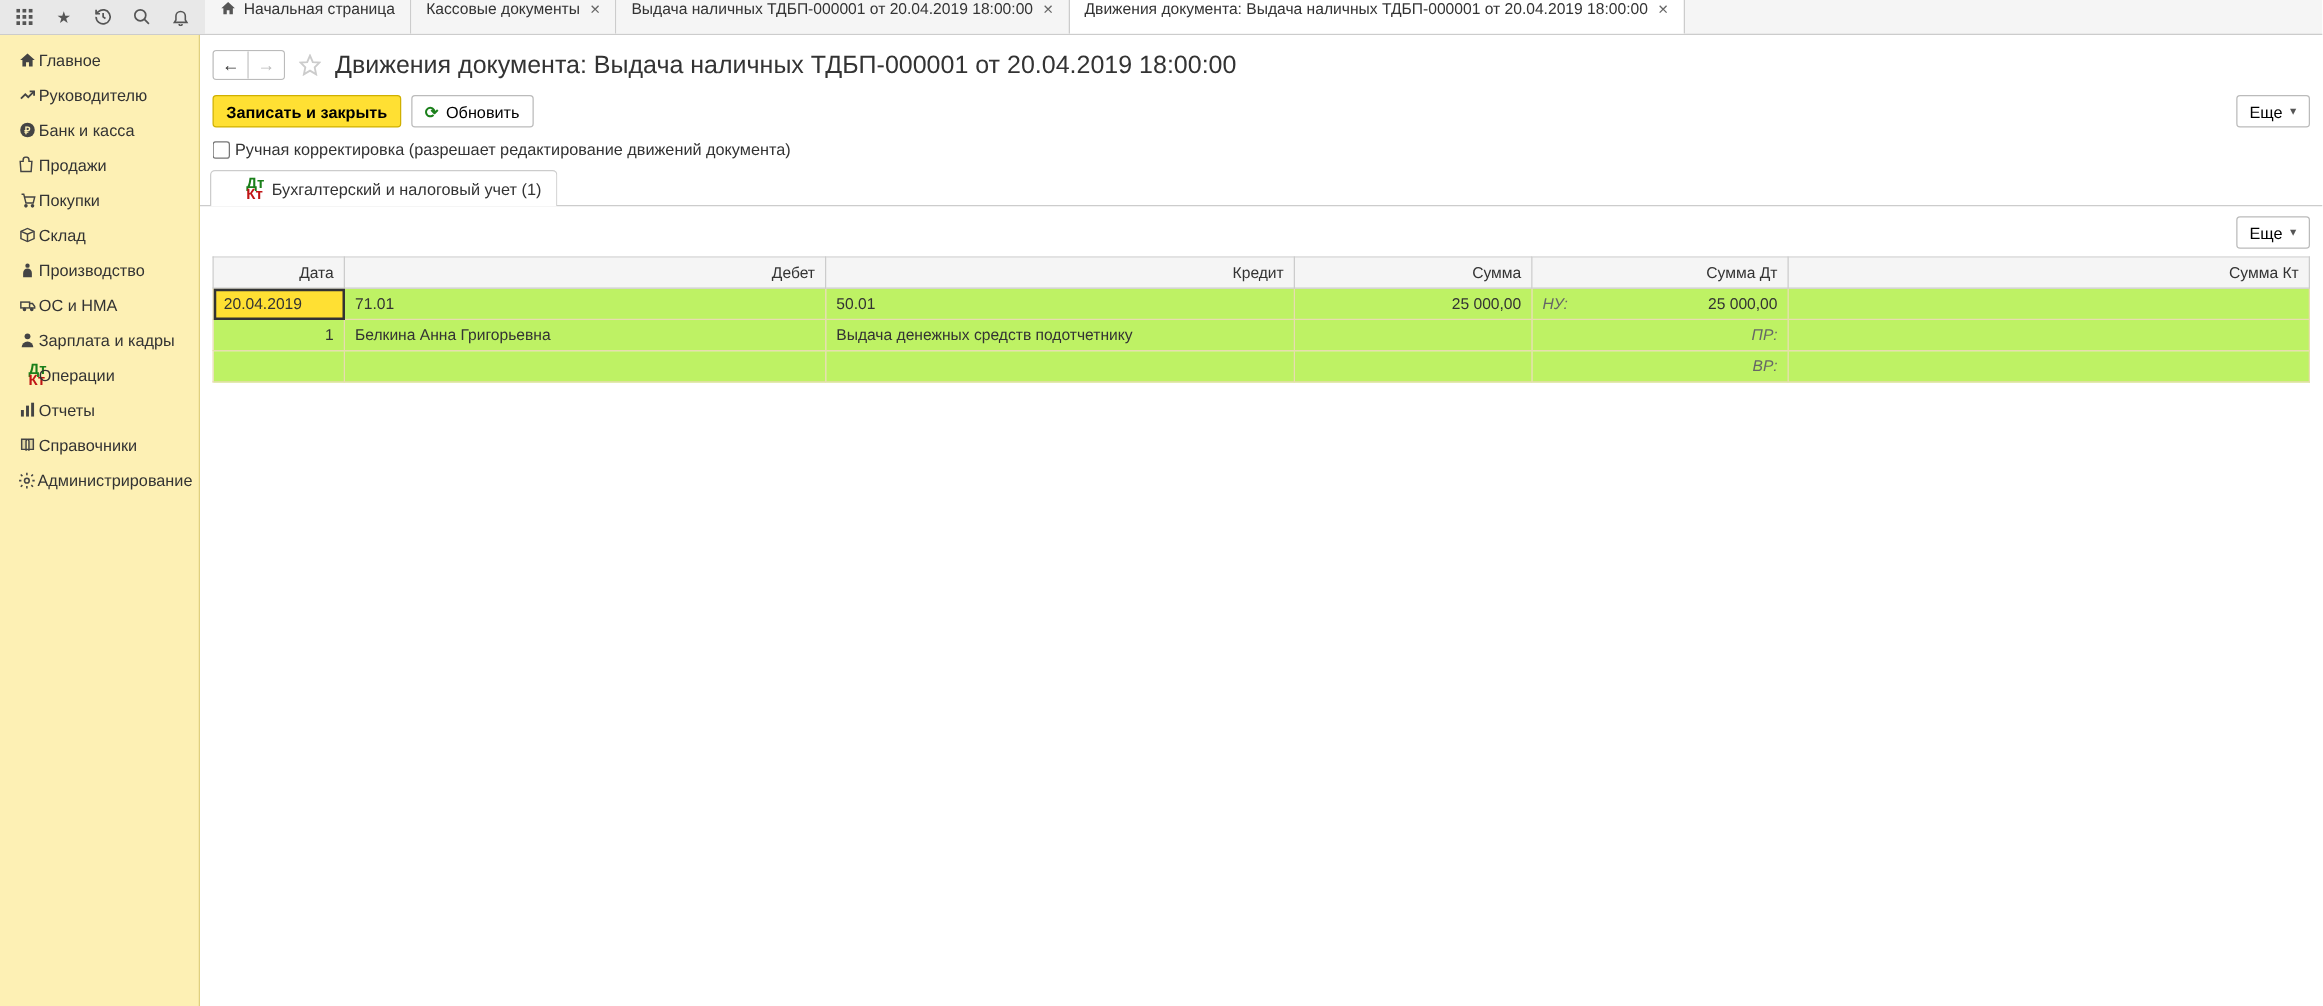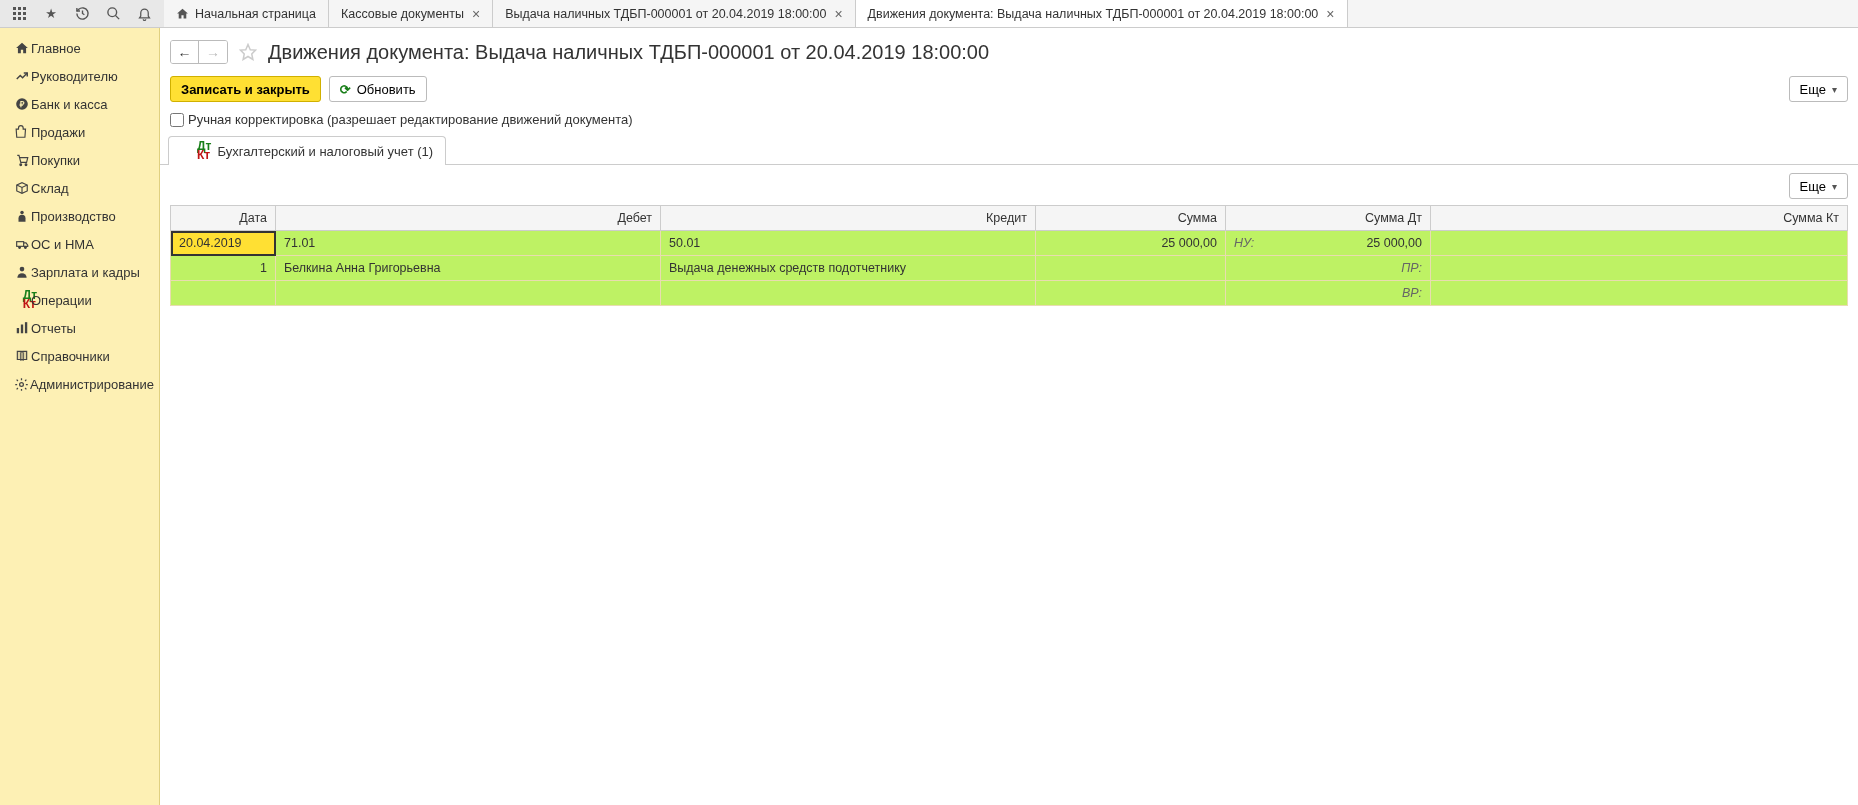--- a/index.html
+++ b/index.html
@@ -4,21 +4,21 @@
 <style>
   * { box-sizing: border-box; }
   html, body { margin: 0; padding: 0; font-family: Arial, sans-serif; font-size: 13px; color: #333; height: 100%; }
   body { display: flex; flex-direction: column; background: #fff; overflow: hidden; }
 
   
   .top-row { display: flex; align-items: stretch; height: 28px; background: #f5f5f5; border-bottom: 1px solid #ccc; }
   .top-icons { display: flex; align-items: center; gap: 15px; padding: 0 12px; background: #e8e8e8; }
   .top-icons .ticon { width: 16px; height: 16px; display: flex; align-items: center; justify-content: center; color: #555; cursor: pointer; }
   .tabs { display: flex; flex: 1; overflow: hidden; }
-  .tab { display: flex; align-items: center; padding: 0 12px; border-right: 1px solid #ccc; background: #f5f5f5; cursor: pointer; font-size: 12.5px; color: #333; white-space: nowrap; }
+  .tab { display: flex; align-items: flex-start; padding: 0 12px; border-right: 1px solid #ccc; background: #f5f5f5; cursor: pointer; font-size: 12.5px; color: #333; white-space: nowrap; }
   .tab.active { background: #fff; }
   .tab .home-ico { margin-right:6px; display:inline-flex;}
   .tab .tclose { margin-left: 8px; font-size: 14px; color: #666; cursor: pointer; line-height:1;}
   
   
   .layout { display: flex; flex: 1; min-height: 0; }
   .sidebar { width: 160px; background: #fdf0b4; border-right: 1px solid #e0d080; padding-top: 6px; }
   .sidebar-item { display: flex; align-items: center; padding: 6px 10px 6px 14px; cursor: pointer; font-size: 13px; color: #333; gap:1px;}
   .side-ico { width:16px; height:16px; display:flex; align-items:center; justify-content:center; color:#444;}
   

